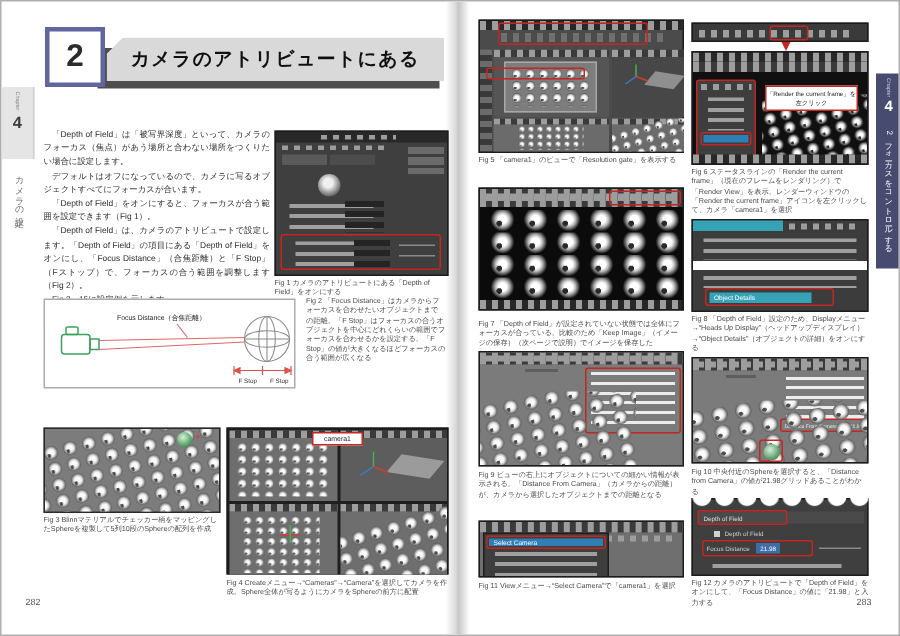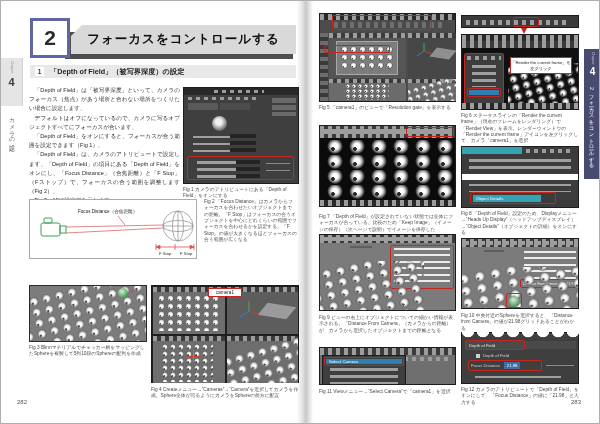--- a/index.html
+++ b/index.html
@@ -34,32 +34,26 @@
   <div class="abs" style="left:296px;top:0;width:16px;height:424px;background:linear-gradient(90deg,transparent,#dcdcdc 40%,#c7c7c7 55%,transparent);"></div>
 
   <div class="abs" style="left:0;top:57px;width:22px;height:48px;background:#e5e5e5;border-right:1px solid #d0d0d0;text-align:center;">
     <div class="vtext" style="font-size:3.6px;color:#8a8a8a;margin:3px auto 0;">Chapter</div>
     <div style="font-size:11px;font-weight:bold;color:#3c3c3c;margin-top:2px;">4</div>
   </div>
   <div class="abs vtext" style="left:6px;top:112px;height:90px;font-size:6px;color:#6b6b6b;">カメラの設定</div>
 
   <div class="abs" style="left:64px;top:31px;width:228px;height:27px;background:#4e4e4e;"></div>
   <div class="abs" style="left:70px;top:24px;width:225px;height:29px;background:#d9d9d9;clip-path:polygon(11px 0,100% 0,100% 100%,0 100%,0 11px);display:flex;align-items:center;justify-content:center;">
-    <span style="font-size:12.5px;font-weight:bold;color:#101010;letter-spacing:1px;">フォーカスをコントロールする</span>
+    <span style="font-size:12.5px;font-weight:bold;color:#101010;letter-spacing:1px;">カメラのアトリビュートにある</span>
   </div>
   <div class="abs" style="left:29px;top:17px;width:40px;height:40px;background:#fff;border:3.5px solid #6165a0;display:flex;align-items:center;justify-content:center;">
     <span style="font-size:21px;font-weight:bold;color:#2b2b2b;">2</span>
   </div>
 
-  <div class="abs" style="left:29px;top:64px;width:266px;height:13px;background:#e8e8e8;display:flex;align-items:center;">
-    <span style="display:inline-flex;align-items:center;justify-content:center;width:9px;height:9px;background:#fff;margin-left:5px;">
-      <span style="font-size:6.5px;font-weight:bold;color:#333;">1</span>
-    </span>
-    <span style="font-size:7.2px;font-weight:bold;color:#1e1e1e;margin-left:6px;">「Depth of Field」（被写界深度）の設定</span>
-  </div>
 
   <div class="abs" style="left:28px;top:85px;width:151px;height:112px;font-size:5.6px;line-height:9.2px;text-align:justify;color:#2c2c2c;">
     <p style="text-indent:5.6px;">「Depth of Field」は「被写界深度」といって、カメラのフォーカス（焦点）があう場所と合わない場所をつくりたい場合に設定します。</p>
     <p style="text-indent:5.6px;">デフォルトはオフになっているので、カメラに写るオブジェクトすべてにフォーカスが合います。</p>
     <p style="text-indent:5.6px;">「Depth of Field」をオンにすると、フォーカスが合う範囲を設定できます（Fig 1）。</p>
     <p style="text-indent:5.6px;">「Depth of Field」は、カメラのアトリビュートで設定します。「Depth of Field」の項目にある「Depth of Field」をオンにし、「Focus Distance」（合焦距離）と「F Stop」（Fストップ）で、フォーカスの合う範囲を調整します（Fig 2）。</p>
     <p style="text-indent:5.6px;">Fig 3～15に設定例を示します。</p>
   </div>
 
   <div class="abs panel" style="left:182px;top:86px;width:116px;height:97px;">

